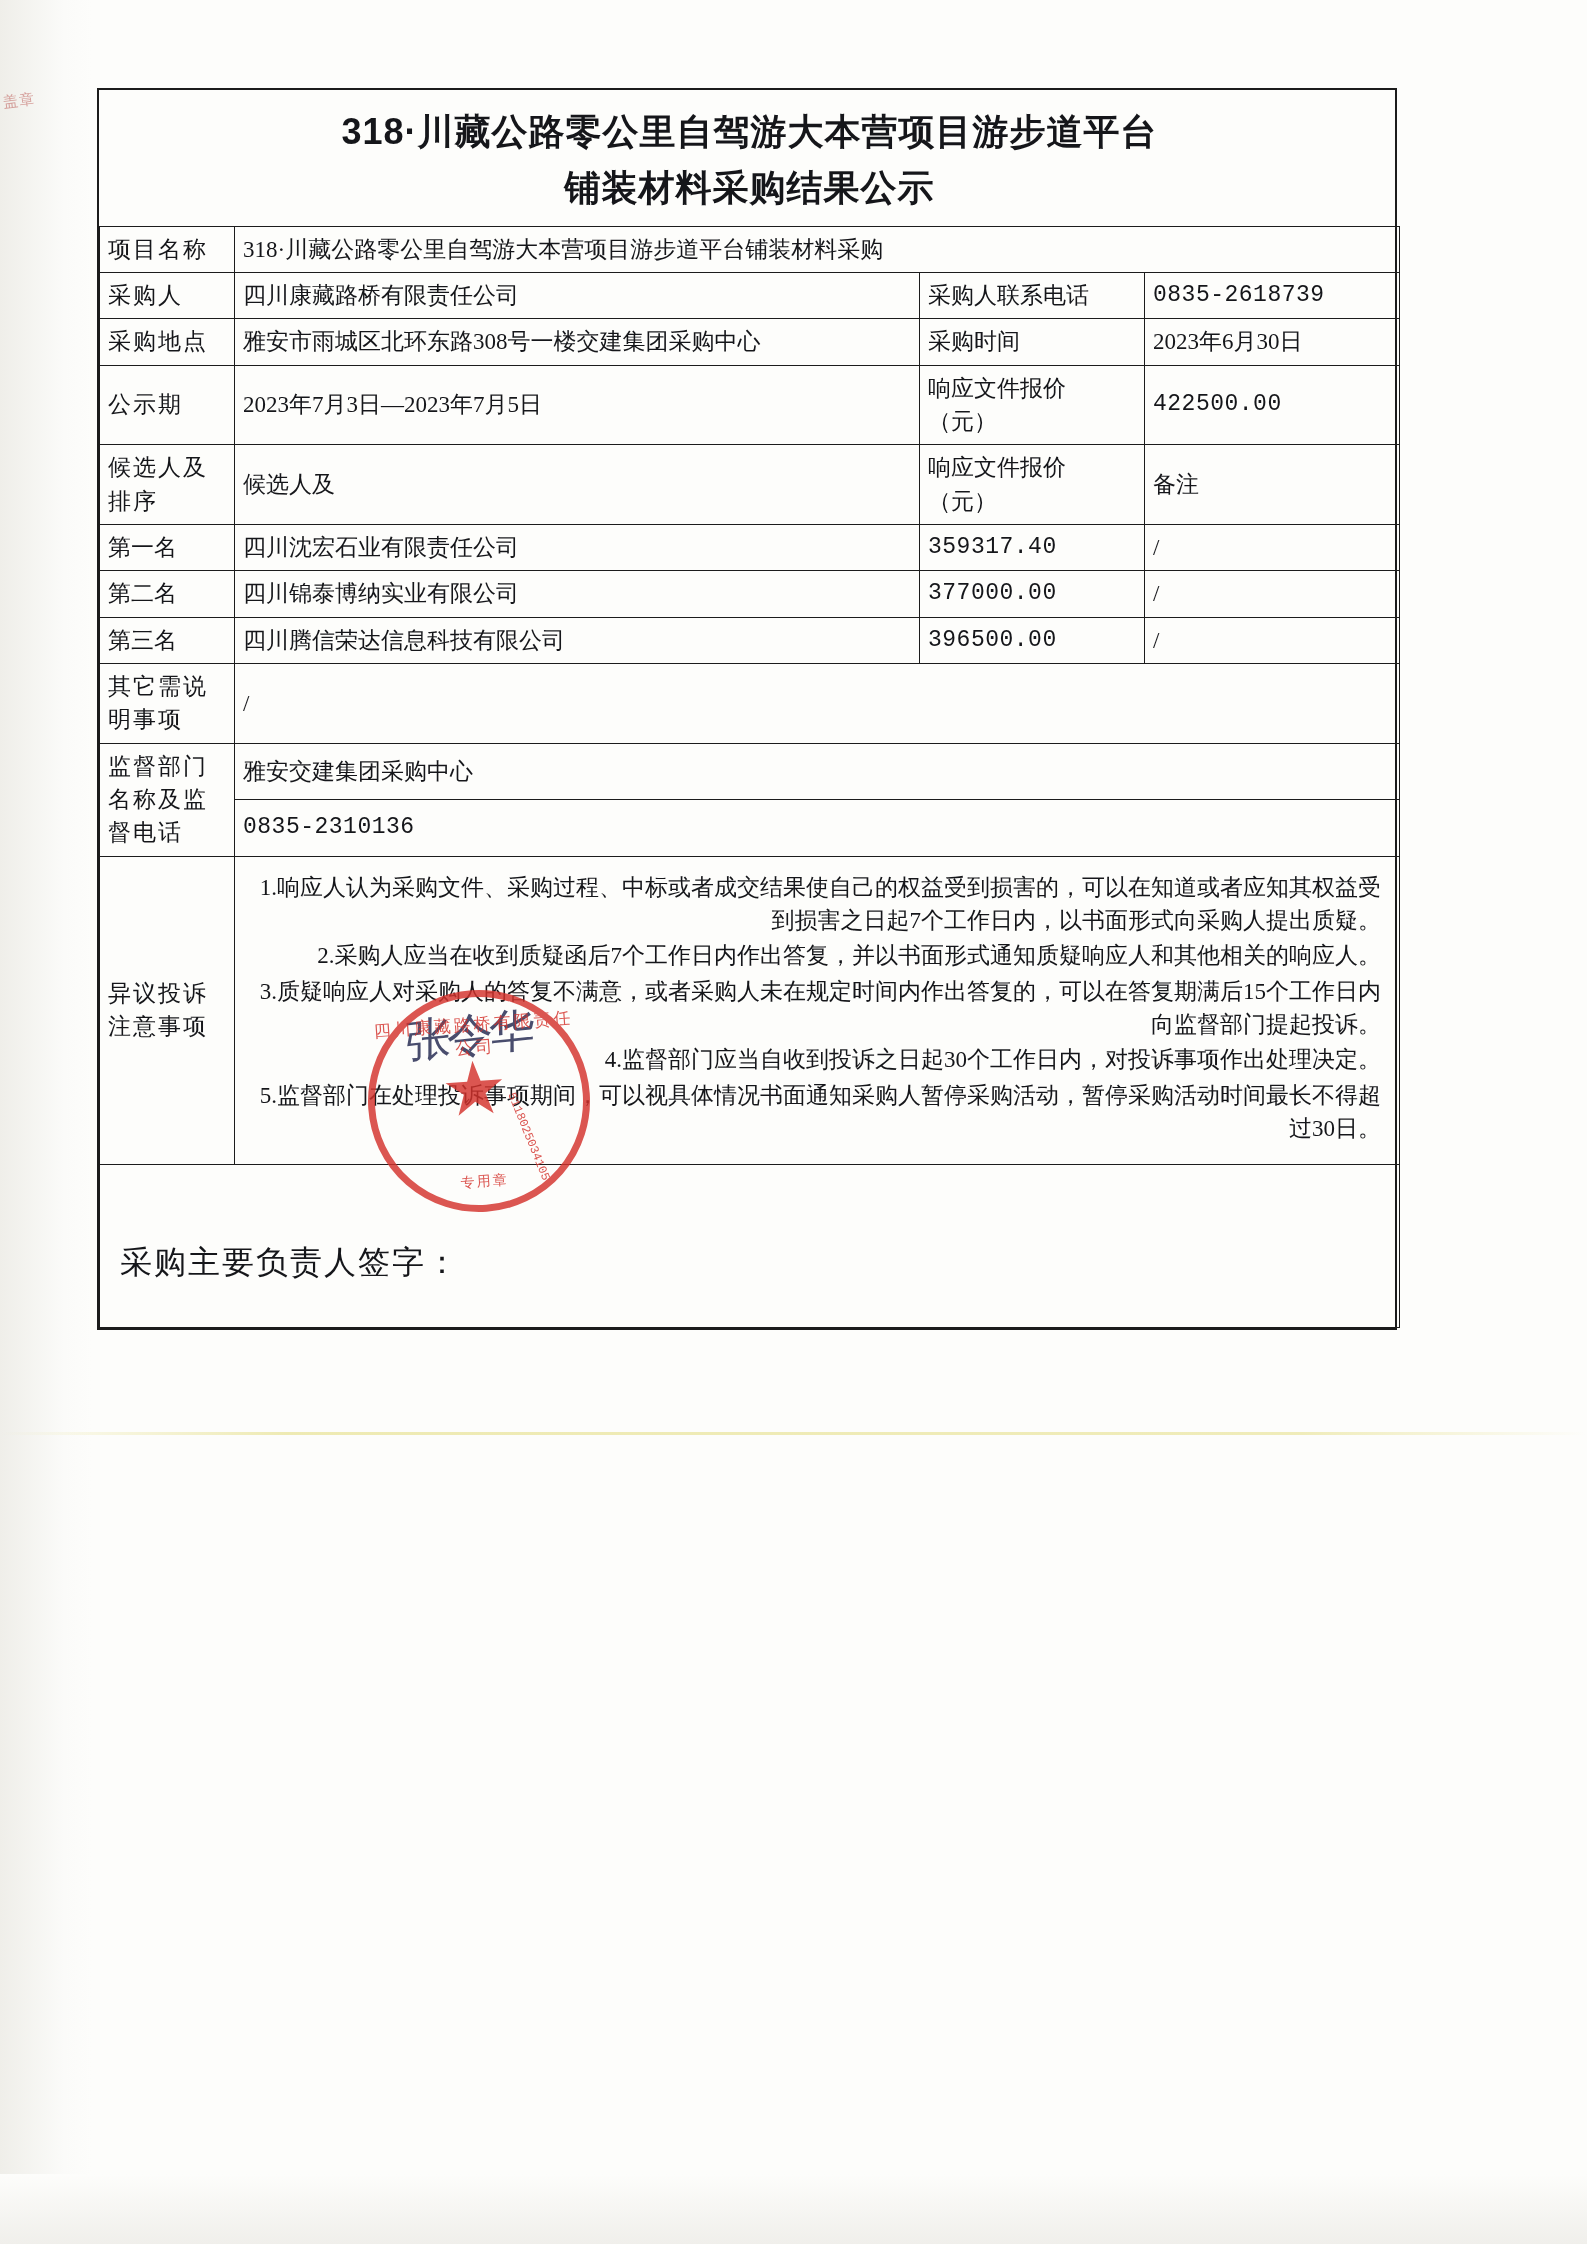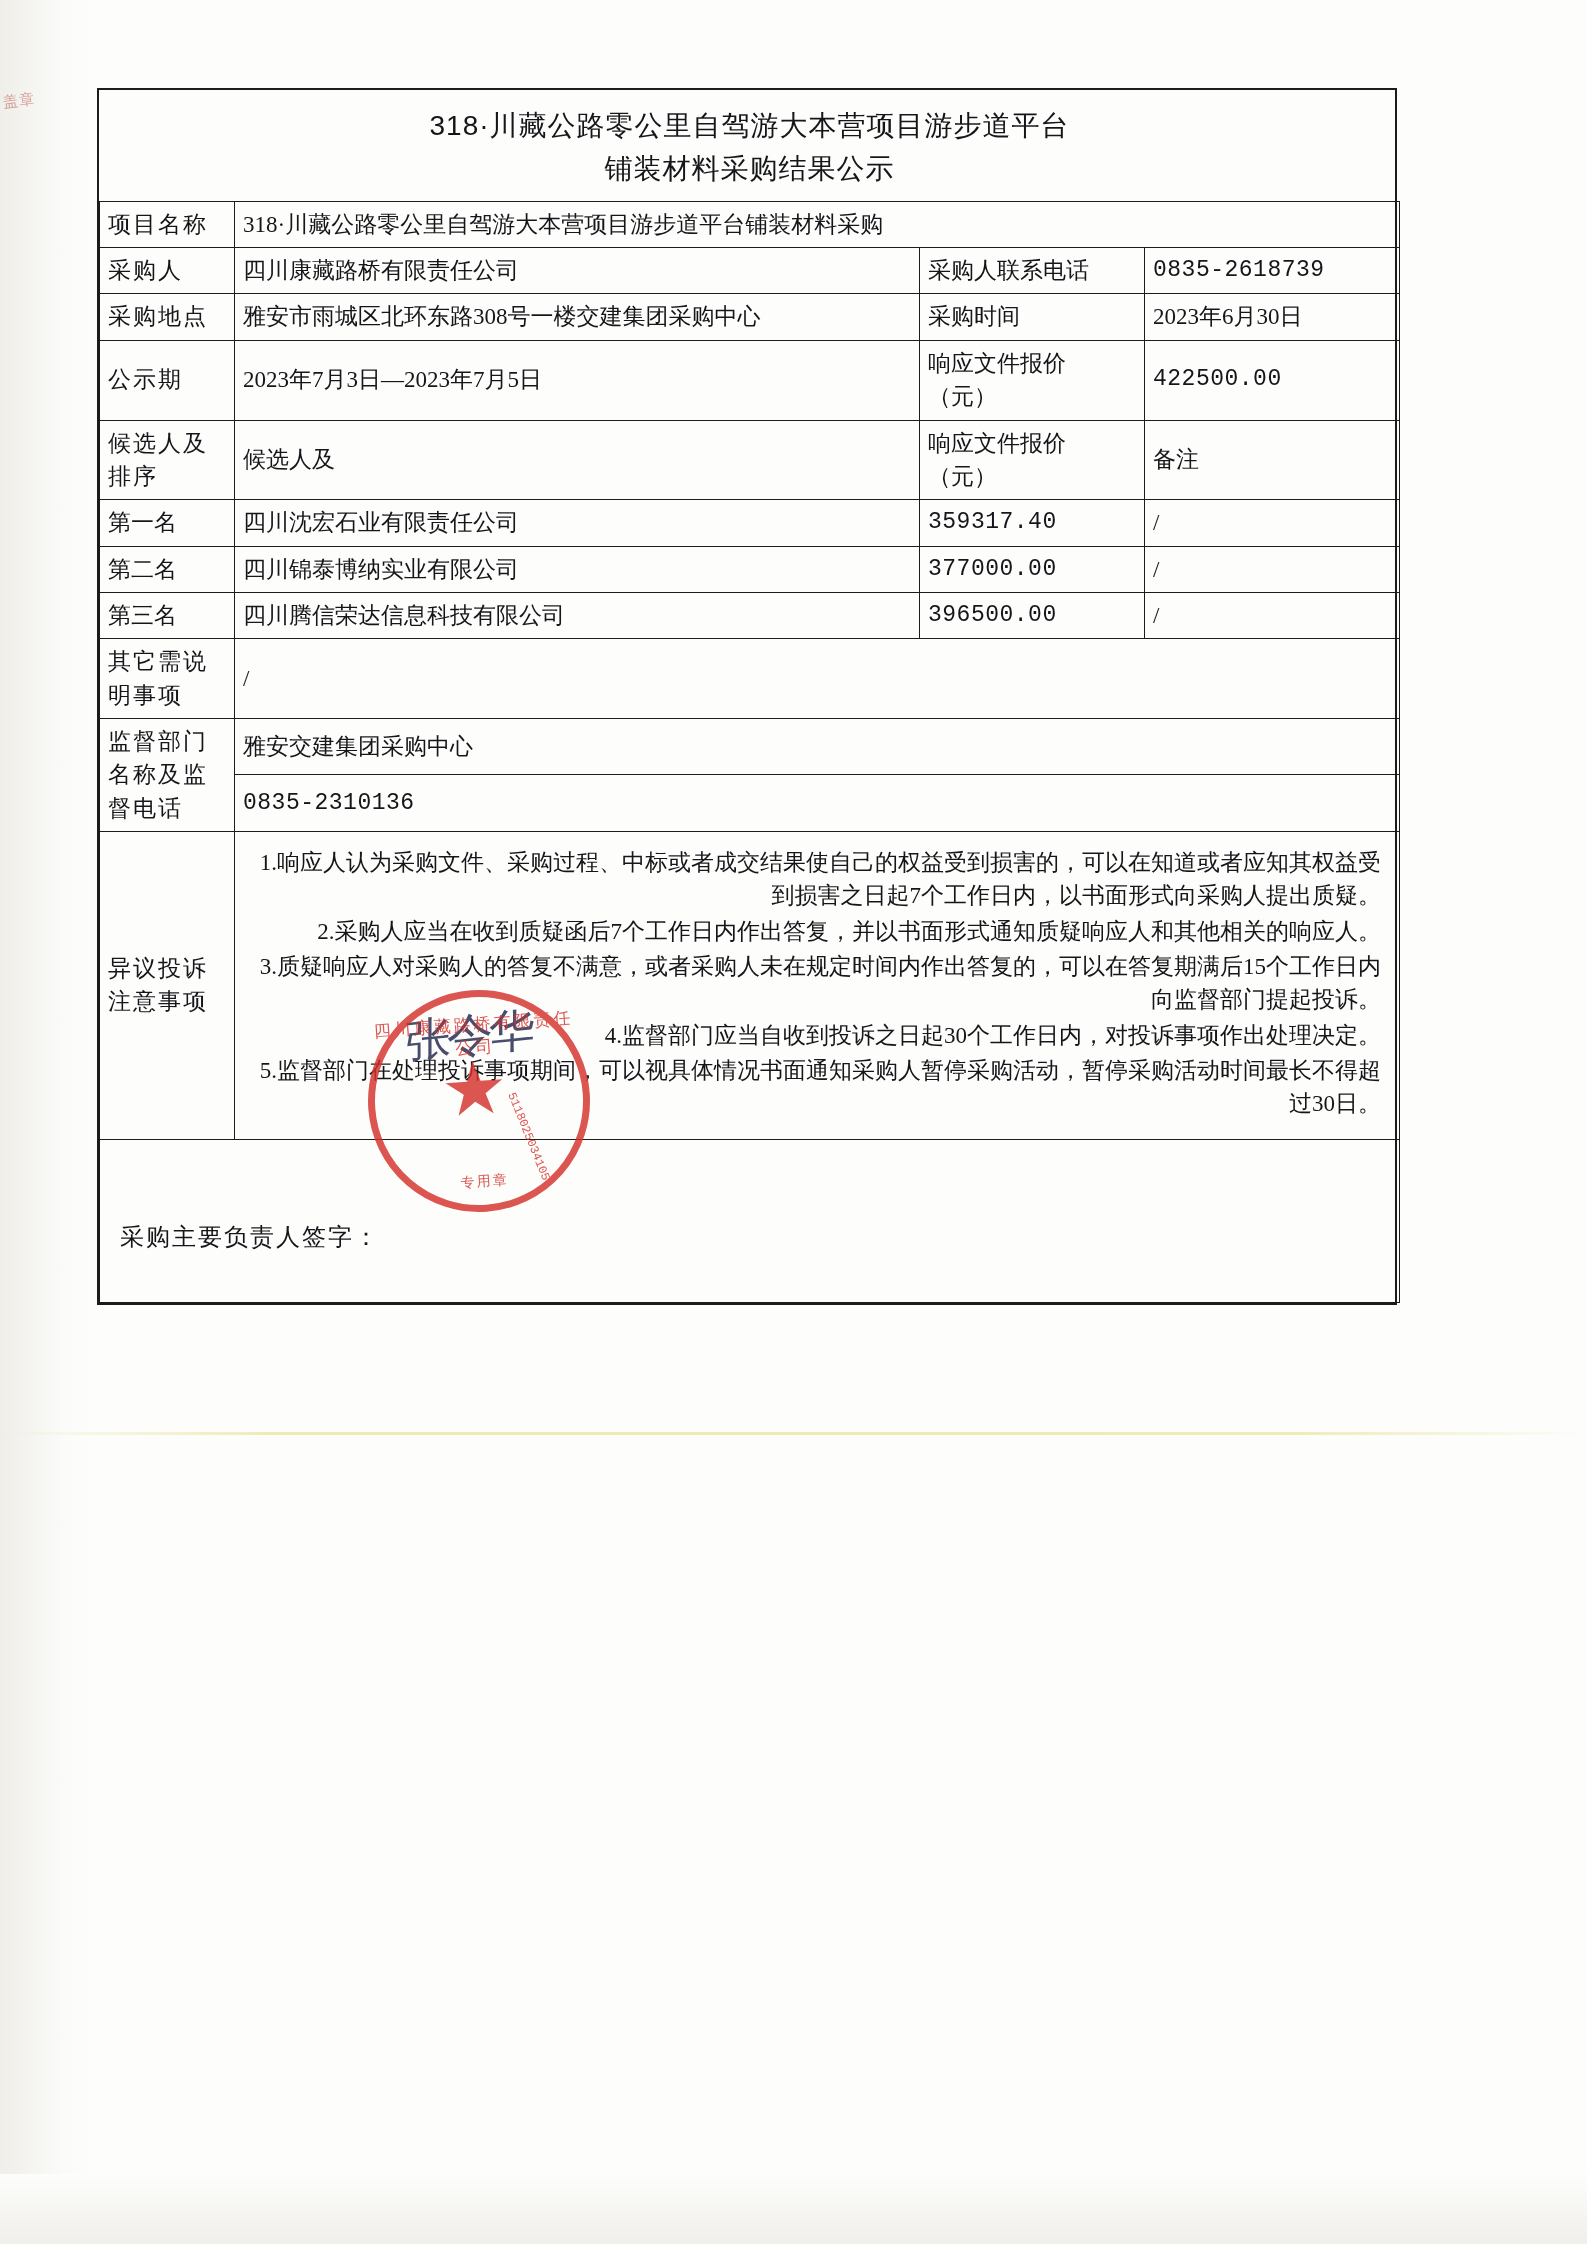--- a/index.html
+++ b/index.html
@@ -71,22 +71,22 @@
     vertical-align: middle;
     font-size: 23px;
     line-height: 1.45;
   }
   .title-cell {
     border: none !important;
     padding: 14px 10px 10px 10px !important;
     text-align: center;
   }
   .title-line {
-    font-size: 28px;
-    font-weight: normal;
+    font-size: 36px;
+    font-weight: bold;
     letter-spacing: 1px;
     line-height: 1.55;
     font-family: "Liberation Sans", sans-serif;
   }
   .lbl {
     text-align: left;
     letter-spacing: 2px;
     white-space: pre-line;
     margin-left: 36px;
   }
@@ -102,21 +102,21 @@
   }
   .notice-cell p {
     margin: 0 0 2px 0;
     text-indent: 0;
   }
   .sign-row td {
     height: 150px;
     vertical-align: top;
   }
   .sign-text {
-    font-size: 24px;
+    font-size: 32px;
     letter-spacing: 2px;
     padding-top: 34px;
     padding-left: 12px;
     display: inline-block;
   }
 
   
   .seal {
     position: absolute;
     left: 368px;

